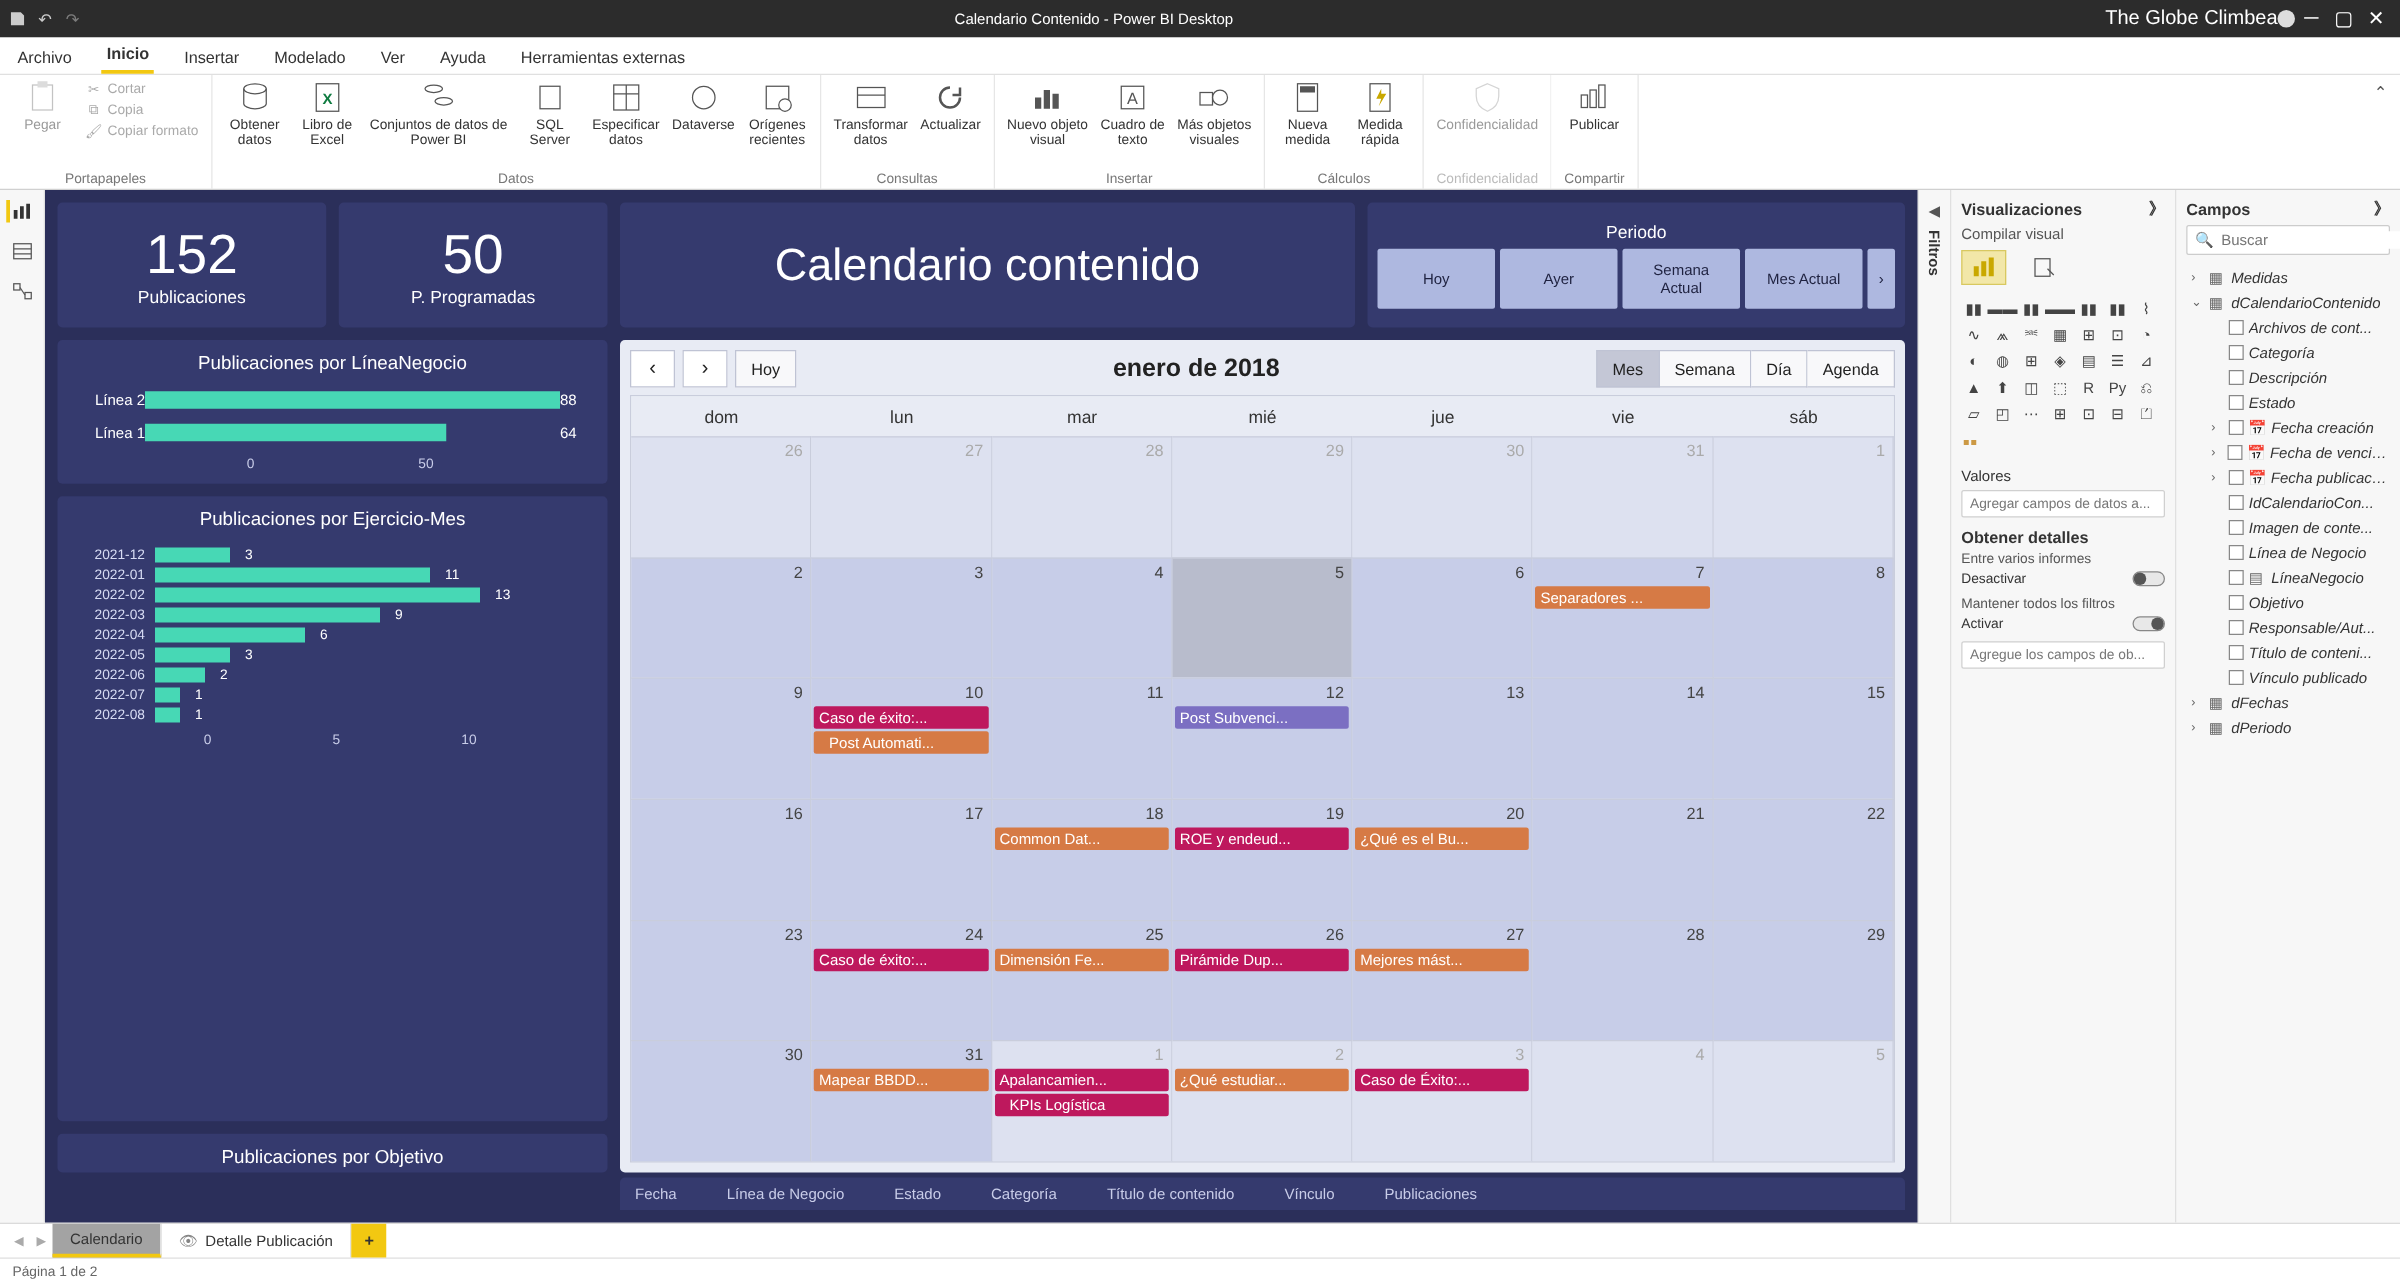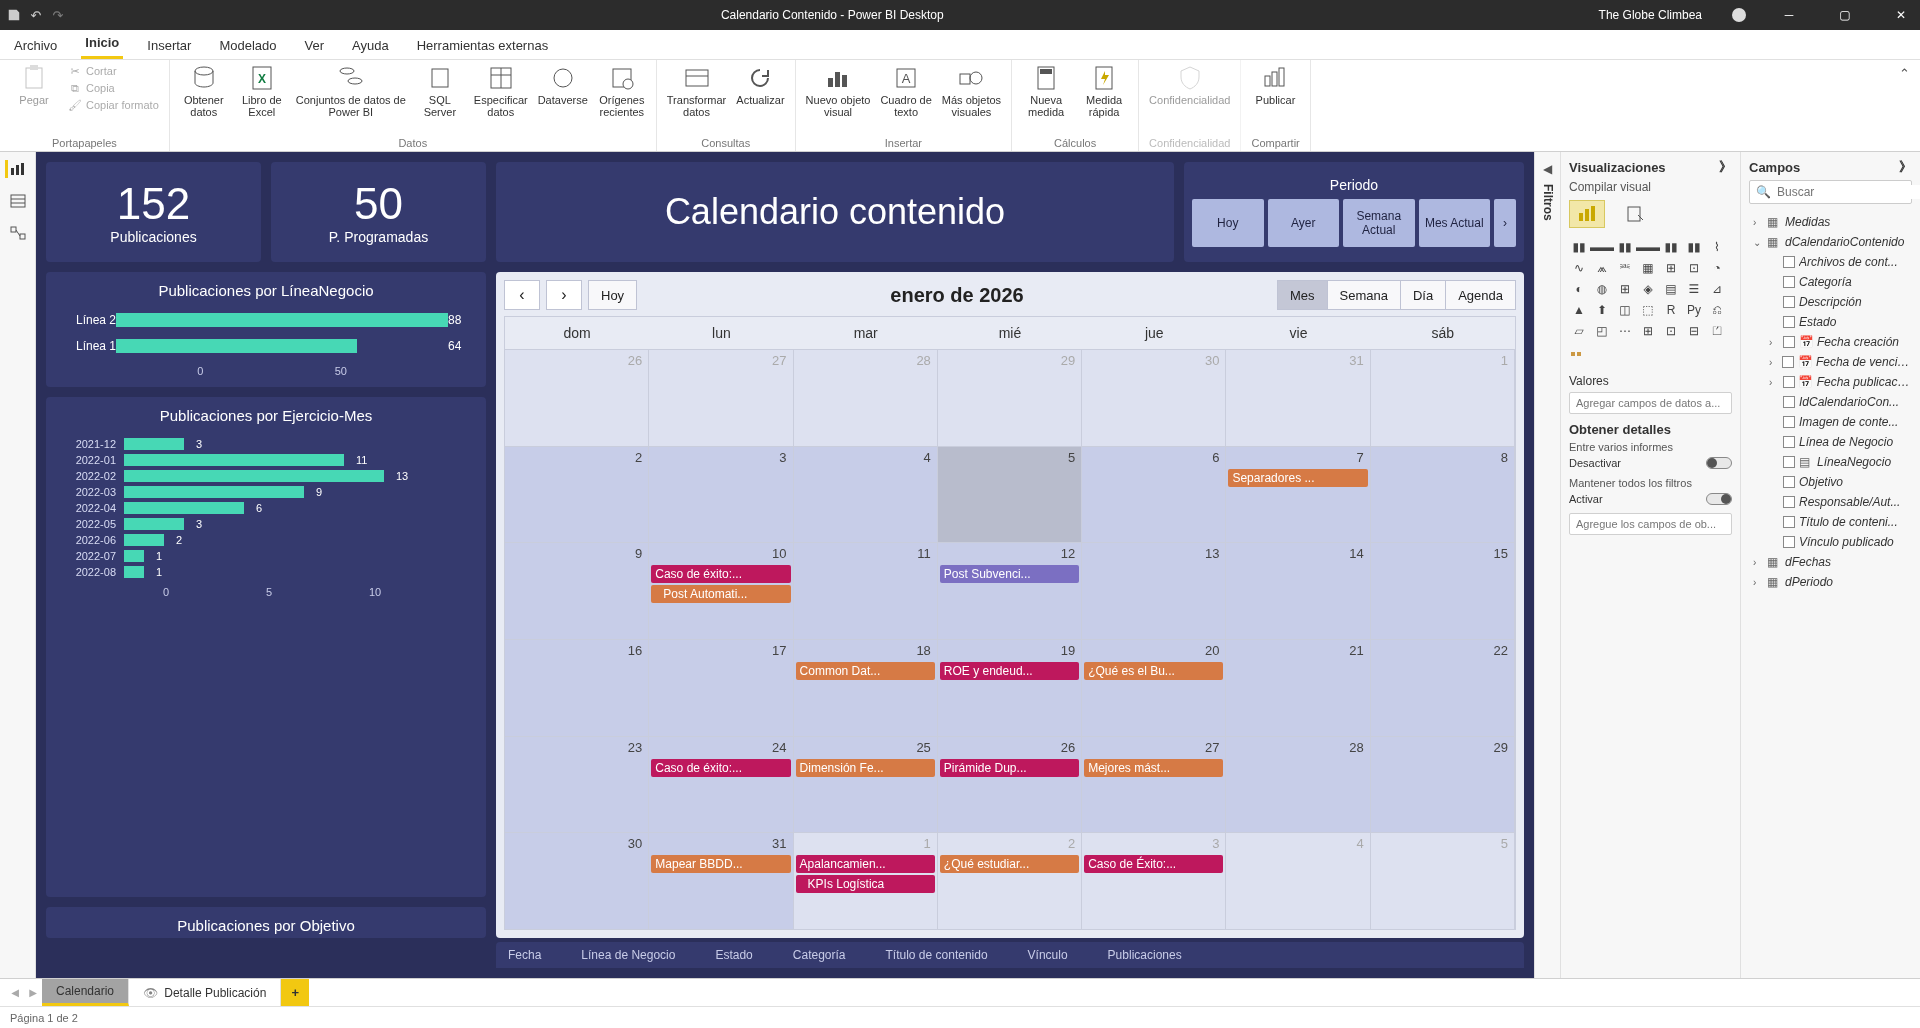--- a/index.html
+++ b/index.html
@@ -2,21 +2,21 @@
 <html><head>
 <meta charset="utf-8">
 <style>
 * { margin: 0; padding: 0; box-sizing: border-box; font-family: "Segoe UI", Arial, sans-serif; }
 body { background: #f3f3f3; width: 1920px; height: 1028px; overflow: hidden; font-size: 13px; color: #333; }
 
 
 .titlebar { background: #2c2c2c; color: #fff; height: 30px; display: flex; align-items: center; padding: 0 6px; }
 .titlebar .tb-left { display: flex; gap: 6px; align-items: center; }
 .titlebar .tb-center { flex: 1; text-align: center; font-size: 12px; }
-.titlebar .tb-right { display: flex; gap: 30px; align-items: center; font-size: 12px; }
+.titlebar .tb-right { display: flex; gap: 0; align-items: center; font-size: 16px; }
 .tb-icon { width: 16px; height: 16px; display: inline-flex; align-items: center; justify-content: center; color: #ccc; cursor: pointer; }
 .tb-right .avatar { width: 14px; height: 14px; border-radius: 50%; background: #ddd; }
 .win-btn { width: 26px; text-align: center; cursor: pointer; }
 
 
 .menubar { background: #fff; height: 30px; display: flex; align-items: flex-end; padding: 0 10px; gap: 20px; border-bottom: 1px solid #e0e0e0; font-size: 13px; }
 .menubar .menu-item { padding: 6px 4px; cursor: pointer; }
 .menubar .menu-item.active { border-bottom: 3px solid #f2c811; font-weight: 600; }
 
 
@@ -41,21 +41,21 @@
 .canvas { flex: 1; background: #2b2f5a; padding: 10px; overflow: hidden; position: relative; }
 .canvas-grid { display: grid; grid-template-columns: 440px 1fr; grid-template-rows: auto 1fr; gap: 10px; height: 100%; }
 
 
 .top-row { grid-column: 1 / 3; display: flex; gap: 10px; height: 100px; }
 .card { background: #353a6e; border-radius: 4px; color: #fff; display:flex; flex-direction:column; align-items:center; justify-content:center; }
 .card.kpi { width: 215px; }
 .card.kpi .kval { font-size: 44px; font-weight: 300; }
 .card.kpi .klab { font-size: 14px; }
 .card.title { flex: 1; font-size: 36px; font-weight: 300; }
-.card.periodo { width: 340px; padding: 6px 8px; }
+.card.periodo { width: 430px; padding: 6px 8px; }
 .card.periodo .plabel { font-size: 14px; margin-bottom: 6px; }
 .card.periodo .pbuttons { display:flex; gap:4px; width:100%; }
 .pbtn { background:#aeb8e0; color:#1f2240; flex:1; height:48px; display:flex; align-items:center; justify-content:center; font-size:12px; border-radius:2px; cursor:pointer; text-align:center; }
 .pbtn.arrow { flex: 0 0 22px; }
 
 
 .leftcol { display:flex; flex-direction:column; gap:10px; }
 .chartcard { background:#353a6e; border-radius:4px; color:#fff; padding:10px 14px; }
 .chartcard .ctitle { text-align:center; font-size:15px; margin-bottom:14px; }
 .bar-row { display:flex; align-items:center; margin:12px 0; font-size:12px; }
@@ -547,21 +547,21 @@
         <div class="chartcard" style="padding-bottom:4px">
           <div class="ctitle" style="margin-bottom:0">Publicaciones por Objetivo</div>
         </div>
       </div>
 
       <div class="calcard">
         <div class="calheader">
           <div class="calnav">‹</div>
           <div class="calnav">›</div>
           <div class="calbtn">Hoy</div>
-          <div class="calmonth">enero de 2026</div>
+          <div class="calmonth">enero de 2018</div>
           <div class="calview" id="calviews">
               <div class="calbtn active">Mes</div>
               <div class="calbtn">Semana</div>
               <div class="calbtn">Día</div>
               <div class="calbtn">Agenda</div>
             </div>
         </div>
         <div class="caltable">
           <div class="caldow" id="caldow">
               <div>dom</div>

